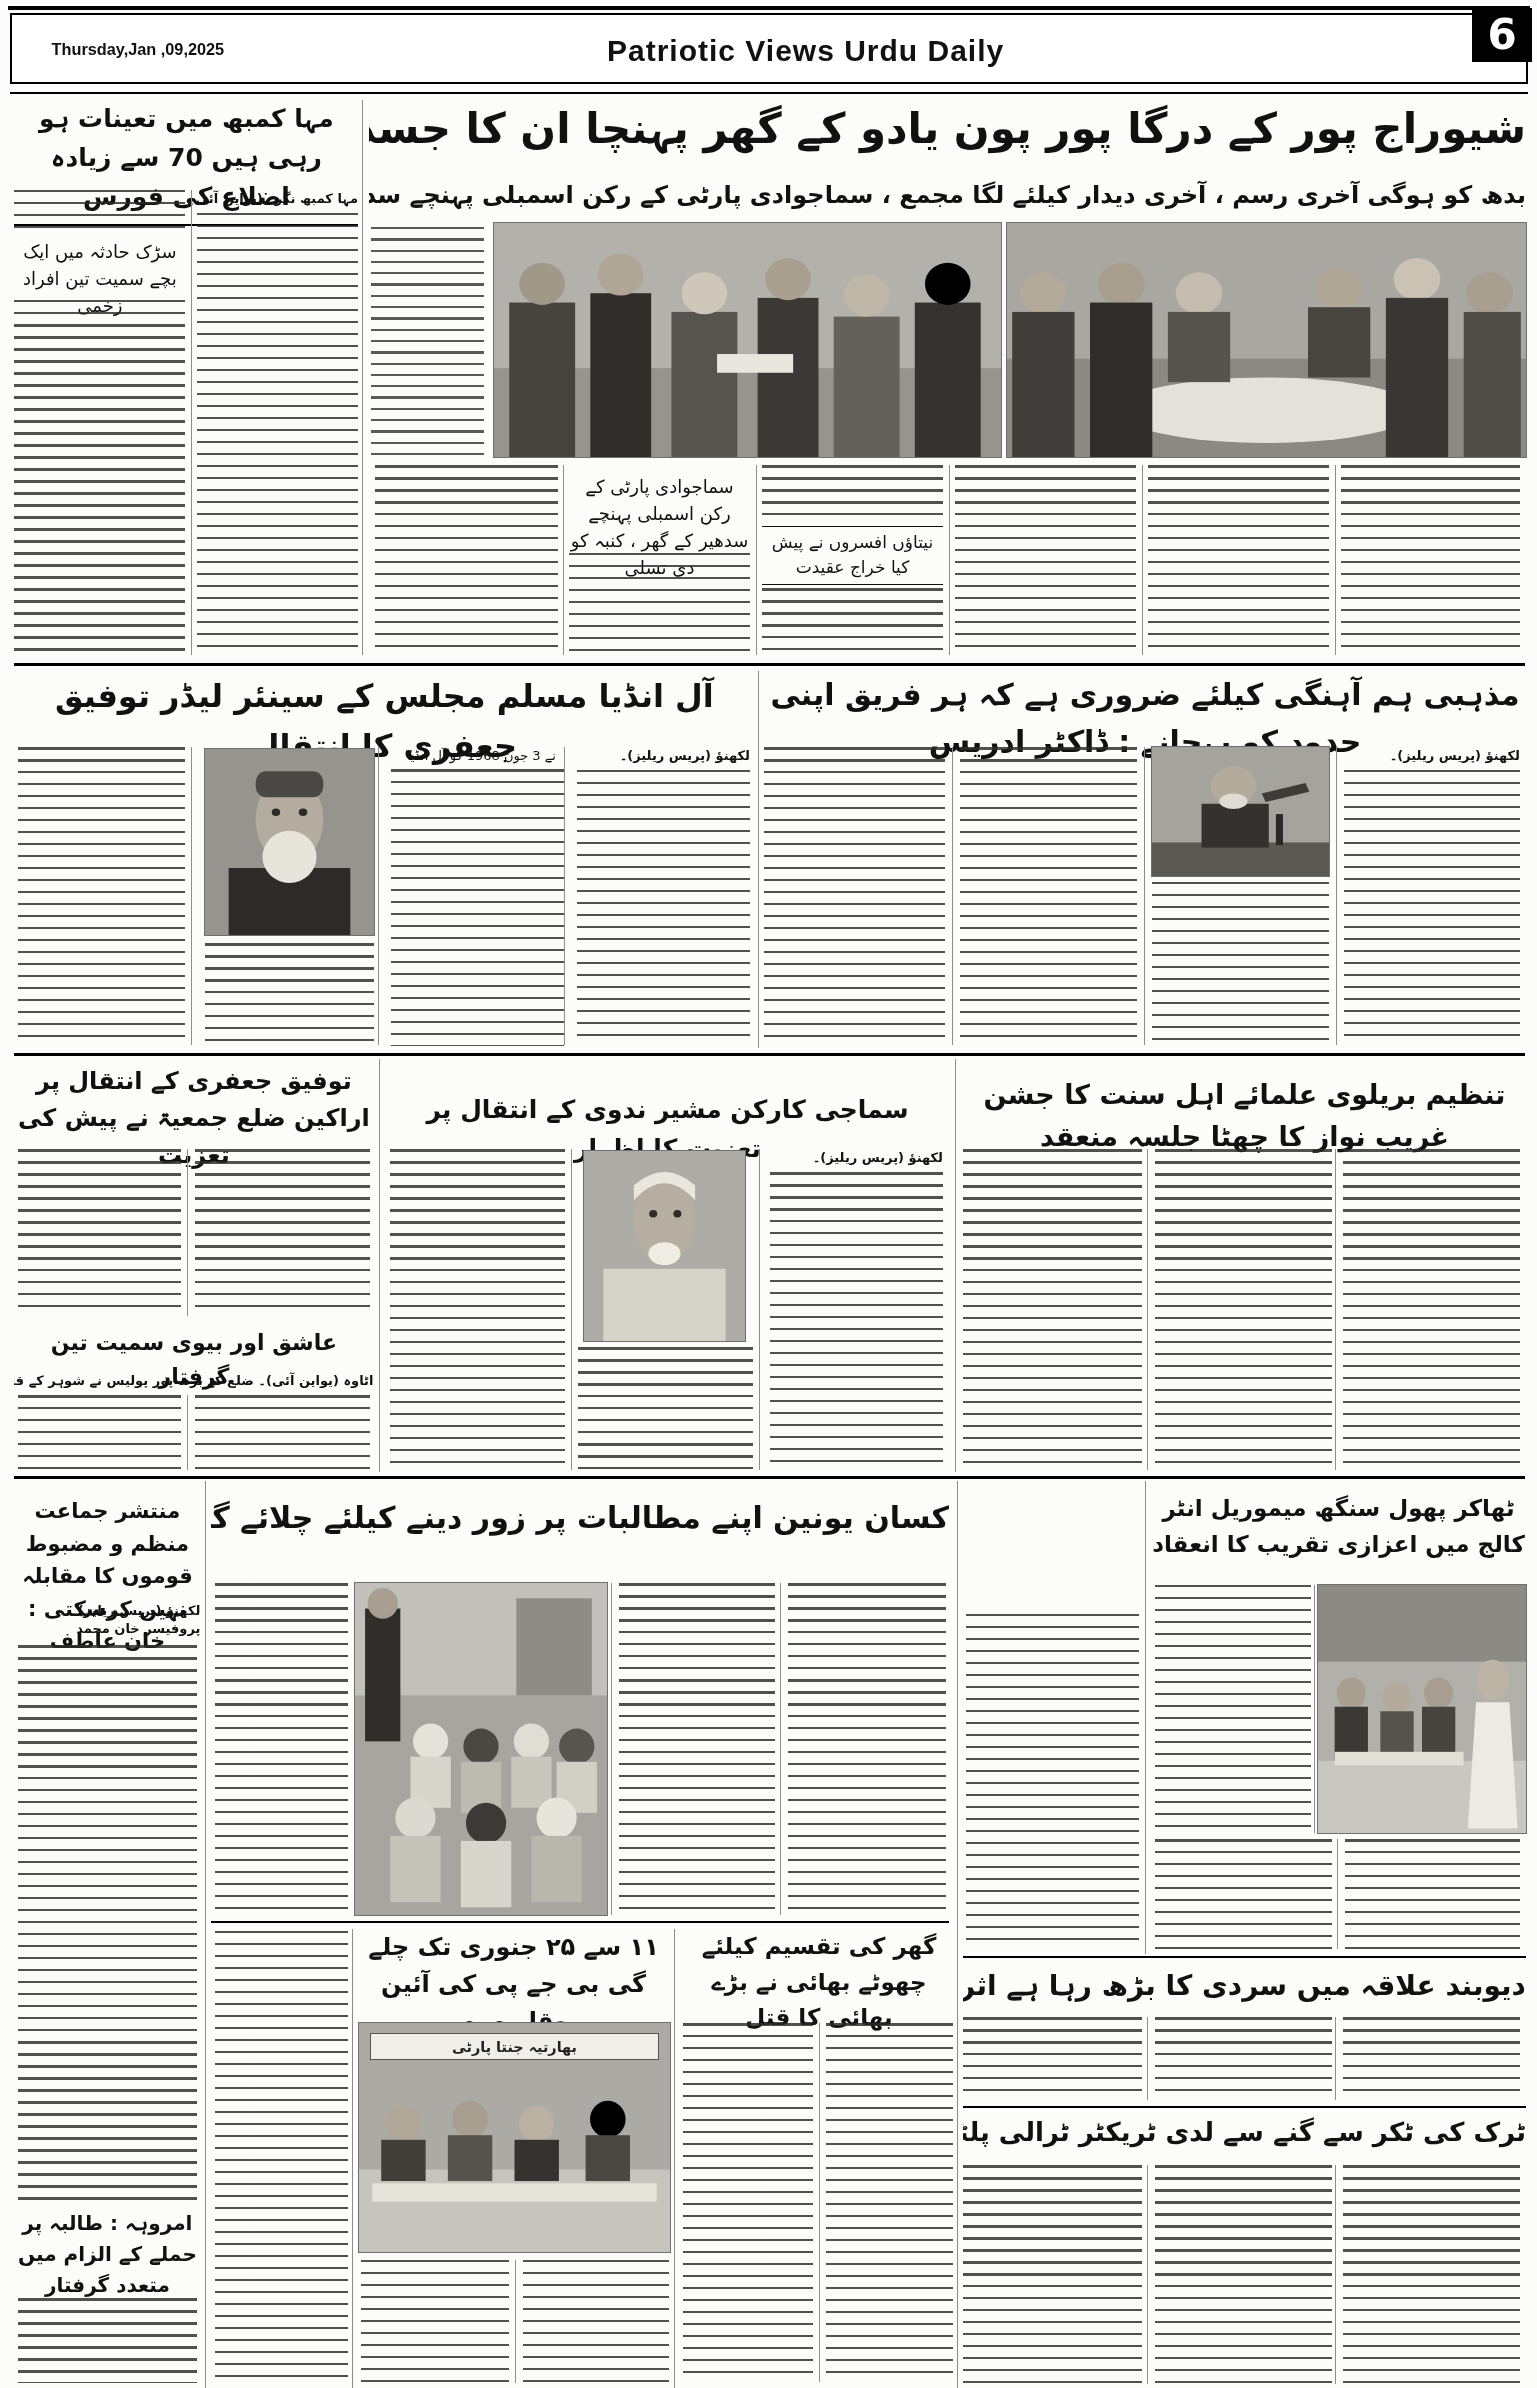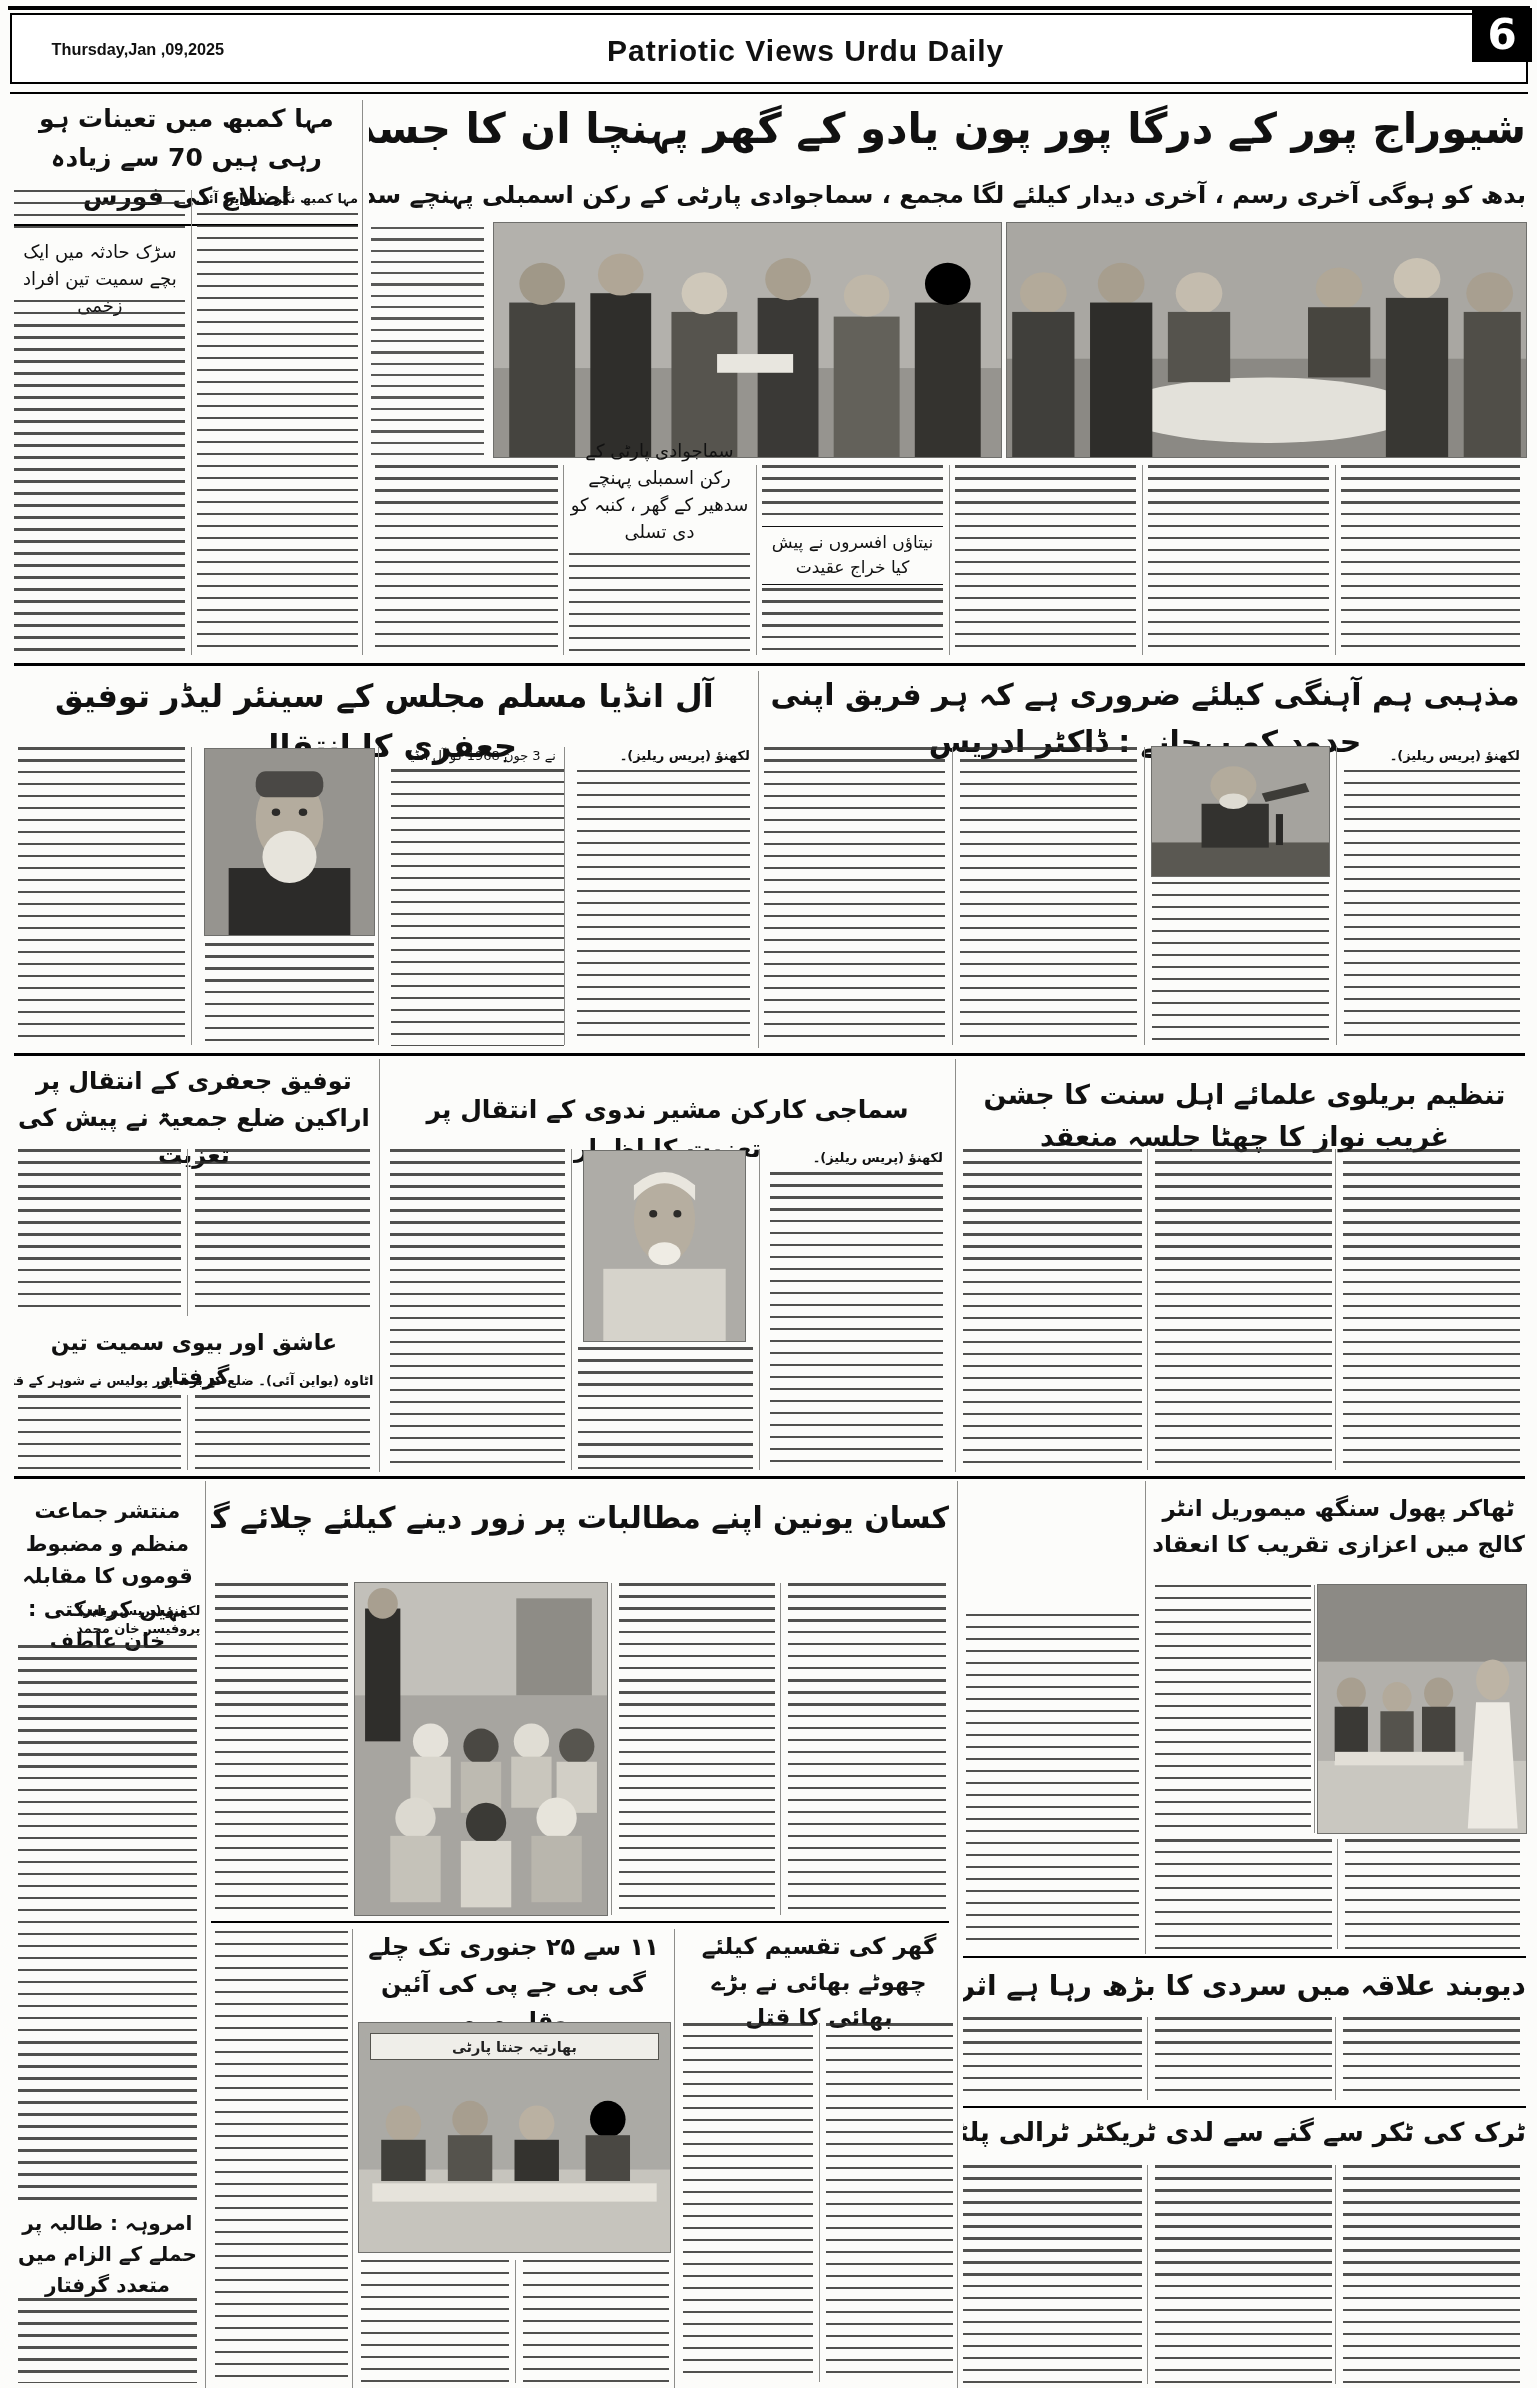--- a/index.html
+++ b/index.html
@@ -108,21 +108,21 @@
   <div class="abs vdiv" style="left:1335px;top:465px;width:1px;height:190px;"></div>
 
   <div class="abs sim" style="left:1341px;top:465px;width:179px;height:190px;"></div>
   <div class="abs sim" style="left:1148px;top:465px;width:181px;height:190px;"></div>
   <div class="abs sim" style="left:955px;top:465px;width:181px;height:190px;"></div>
 
   <div class="abs sim" style="left:762px;top:465px;width:181px;height:56px;"></div>
   <div class="abs inlinehead boxed" style="left:762px;top:526px;width:181px;font-size:17px;">نیتاؤں افسروں نے پیش کیا خراج عقیدت</div>
   <div class="abs sim" style="left:762px;top:588px;width:181px;height:67px;"></div>
 
-  <div class="abs inlinehead" style="left:569px;top:437px;width:181px;font-size:18px;">سماجوادی پارٹی کے رکن اسمبلی پہنچے سدھیر کے گھر ، کنبہ کو دی تسلی</div>
+  <div class="abs inlinehead" style="left:569px;top:473px;width:181px;font-size:18px;">سماجوادی پارٹی کے رکن اسمبلی پہنچے سدھیر کے گھر ، کنبہ کو دی تسلی</div>
   <div class="abs sim" style="left:569px;top:553px;width:181px;height:102px;"></div>
   <div class="abs sim" style="left:375px;top:465px;width:183px;height:190px;"></div>
 
   <div class="abs rule" style="left:14.4px;top:663px;width:1511px;height:2.9px;"></div>
 
   <div class="abs hl" style="left:14.4px;top:672px;width:740px;font-size:32px;">آل انڈیا مسلم مجلس کے سینئر لیڈر توفیق جعفری کا انتقال</div>
 
   <div class="abs vdiv" style="left:191px;top:747px;width:1px;height:298px;"></div>
   <div class="abs vdiv" style="left:378px;top:747px;width:1px;height:298px;"></div>
   <div class="abs vdiv" style="left:564px;top:747px;width:1px;height:298px;"></div>

